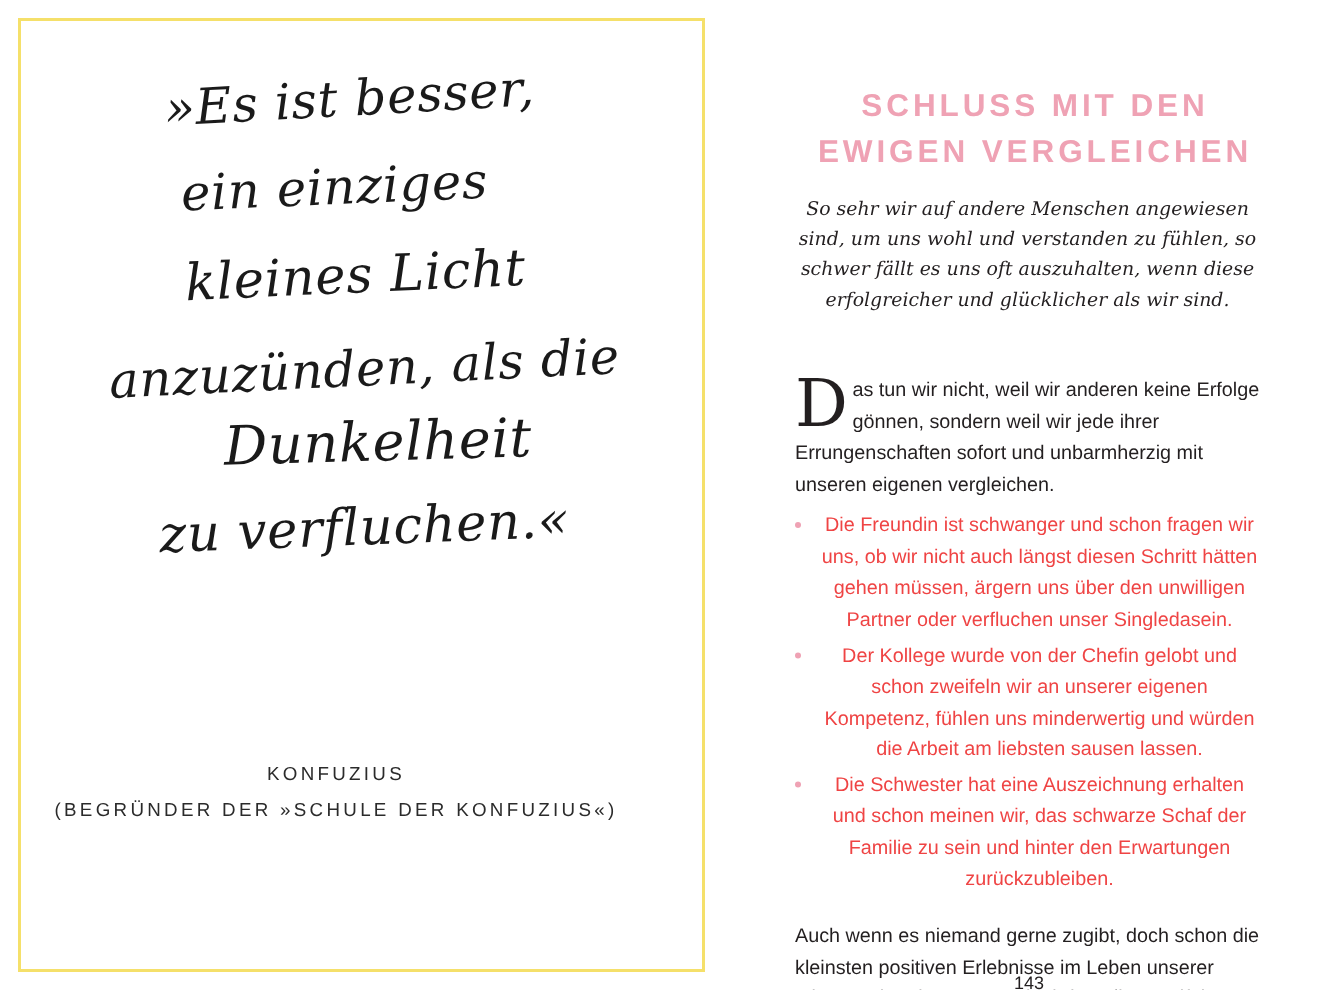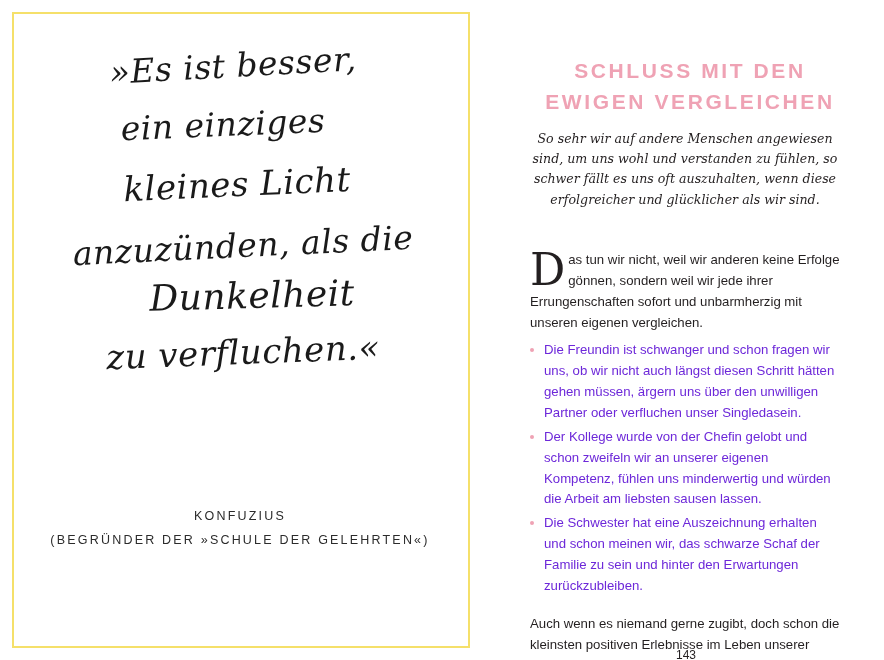--- a/index.html
+++ b/index.html
@@ -54,21 +54,21 @@
   }
   .ql1 { font-size: 33px; margin-left: -14px; transform: rotate(-3.2deg); }
   .ql2 { font-size: 33px; margin-top: 20px; margin-left: -34px; transform: rotate(-2.4deg); }
   .ql3 { font-size: 34px; margin-top: 20px; margin-left: -6px; transform: rotate(-2.6deg); }
   .ql4 { font-size: 33px; margin-top: 22px; margin-left: 6px; transform: rotate(-2.8deg); }
   .ql5 { font-size: 36px; margin-top: 10px; margin-left: 24px; transform: rotate(-1.6deg); }
   .ql6 { font-size: 34px; margin-top: 16px; margin-left: 6px; transform: rotate(-2.2deg); }
 
   .attribution {
     position: absolute;
-    left: 30px;
+    left: 14px;
     top: 505px;
     width: 420px;
     text-align: center;
     font-family: "Liberation Sans", sans-serif;
     font-size: 12.5px;
     letter-spacing: 2.2px;
     color: #2b2b2b;
     line-height: 1.9;
   }
 
@@ -136,21 +136,22 @@
     margin: 7px 0 0 0;
     padding: 0;
   }
   ul.bullets li {
     position: relative;
     padding-left: 14px;
     margin-bottom: 3px;
     font-family: "Liberation Sans", sans-serif;
     font-size: 13.2px;
     line-height: 1.58;
-    color: #6d28d9;
+    color: #ef4444;
+    text-align: center;
   }
   ul.bullets li::before {
     content: "";
     position: absolute;
     left: 0;
     top: 8px;
     width: 4px;
     height: 4px;
     border-radius: 50%;
     background: #efa2b4;
@@ -182,21 +183,21 @@
       <div class="quote-line ql1">»Es ist besser,</div>
       <div class="quote-line ql2">ein einziges</div>
       <div class="quote-line ql3">kleines Licht</div>
       <div class="quote-line ql4">anzuzünden, als die</div>
       <div class="quote-line ql5">Dunkelheit</div>
       <div class="quote-line ql6">zu verfluchen.«</div>
     </div>
 
     <div class="attribution">
       <div>KONFUZIUS</div>
-      <div>(BEGRÜNDER DER »SCHULE DER GELEHRTEN«)</div>
+      <div>(BEGRÜNDER DER »SCHULE DER KONFUZIUS«)</div>
     </div>
   </div>
 
   <div class="page-right">
     <h1 class="chapter-title">SCHLUSS MIT DEN EWIGEN VERGLEICHEN</h1>
 
     <p class="lede">So sehr wir auf andere Menschen angewiesen sind, um uns wohl und verstanden zu fühlen, so schwer fällt es uns oft auszuhalten, wenn diese erfolgreicher und glücklicher als wir sind.</p>
 
     <div class="body-col">
       <p class="para dropcap-para"><span class="dropcap">D</span><span>as tun wir nicht, weil wir anderen keine Erfolge gönnen, sondern weil wir jede ihrer Errungenschaften sofort und unbarmherzig mit unseren eigenen vergleichen.</span></p>

